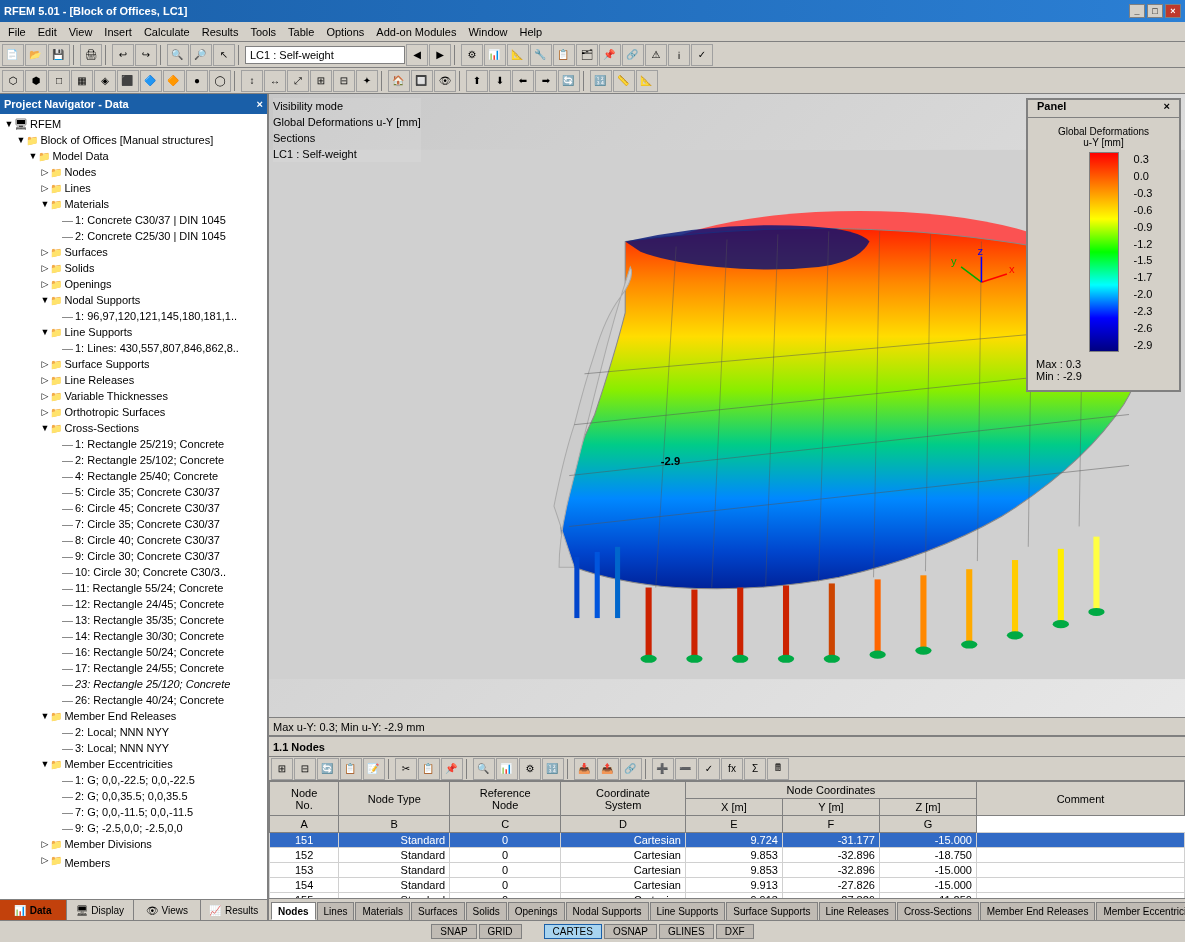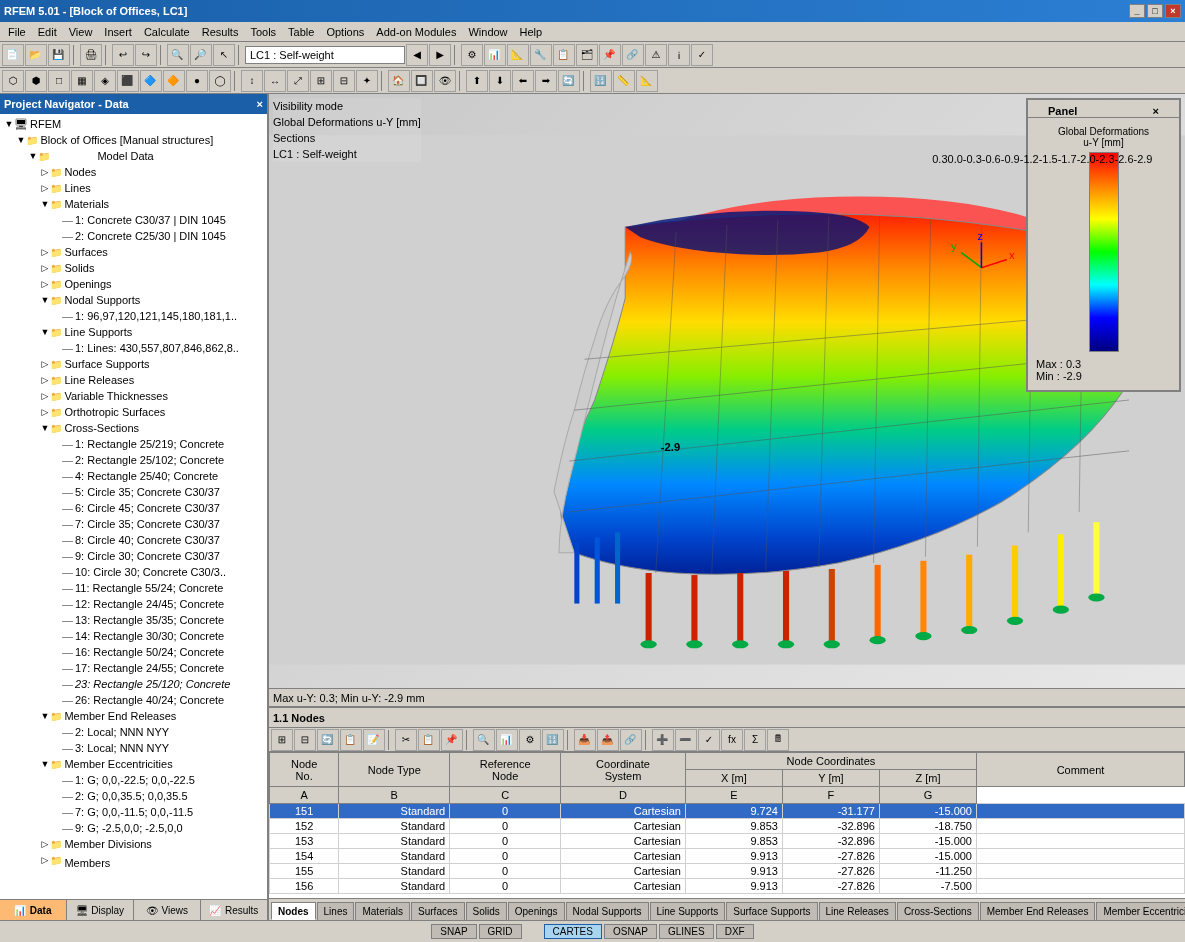--- a/index.html
+++ b/index.html
@@ -150,23 +150,23 @@
       border: 2px solid #808080;
       position: absolute;
       right: 4px;
       top: 4px;
       z-index: 20;
     }
     .panel-header {
       background: #d4d0c8;
       height: 18px;
       display: flex;
-      align-items: flex-end;
+      align-items: flex-start;
       justify-content: space-between;
-      padding: 0 20px;
+      padding: 0 9px;
       border-bottom: 1px solid #808080;
       font-size: 11px;
       font-weight: bold;
     }
     .color-scale {
       padding: 8px;
       display: flex;
       flex-direction: column;
       align-items: center;
     }
@@ -177,30 +177,30 @@
       background: linear-gradient(to bottom, #ff0000, #ff8000, #ffff00, #00ff00, #00ffff, #0000ff, #000080);
       border: 1px solid #808080;
       position: relative;
     }
     .scale-labels {
       position: absolute;
       right: -35px;
       top: 0;
       height: 100%;
       display: flex;
-      flex-direction: row;
+      flex-direction: column;
       justify-content: space-between;
       font-size: 9px;
     }
     .scale-container { display: flex; margin-bottom: 6px; }
     .max-min { font-size: 10px; text-align: left; width: 100%; }
 
     
     .bottom-area {
-      height: 214px;
+      height: 185px;
       background: white;
       border-top: 2px solid #808080;
       display: flex;
       flex-direction: column;
     }
     .table-header-bar {
       background: #d4d0c8;
       height: 20px;
       display: flex;
       align-items: center;
@@ -314,21 +314,21 @@
       flex: 1;
       height: 20px;
       display: flex;
       align-items: center;
       justify-content: center;
       cursor: pointer;
       font-size: 10px;
       border-right: 1px solid #808080;
     }
     .nav-bottom-tab:last-child { border-right: none; }
-    .nav-bottom-tab.active { background: #fdba74; font-weight: bold; }
+    .nav-bottom-tab.active { background: #c2410c; font-weight: bold; }
 
     
     .view-bottom-info {
       background: #d4d0c8;
       height: 18px;
       display: flex;
       align-items: center;
       padding: 0 4px;
       font-size: 10px;
       border-top: 1px solid #808080;
@@ -456,21 +456,21 @@
         <div class="tree-item">
           <span class="indent" style="width: 12px; display: inline-block;"></span>
           <span class="expand-icon">▼</span>
           <span style="font-size: 10px; margin-right: 2px;">📁</span>
           <span style="overflow: hidden; text-overflow: ellipsis;">Block of Offices [Manual structures]</span>
         </div>
         <div class="tree-item">
           <span class="indent" style="width: 24px; display: inline-block;"></span>
           <span class="expand-icon">▼</span>
           <span style="font-size: 10px; margin-right: 2px;">📁</span>
-          <span style="overflow: hidden; text-overflow: ellipsis; margin-left: 45px;">Model Data</span>
+          <span style="overflow: hidden; text-overflow: ellipsis;">Model Data</span>
         </div>
         <div class="tree-item">
           <span class="indent" style="width: 36px; display: inline-block;"></span>
           <span class="expand-icon">▷</span>
           <span style="font-size: 10px; margin-right: 2px;">📁</span>
           <span style="overflow: hidden; text-overflow: ellipsis;">Nodes</span>
         </div>
         <div class="tree-item">
           <span class="indent" style="width: 36px; display: inline-block;"></span>
           <span class="expand-icon">▷</span>

